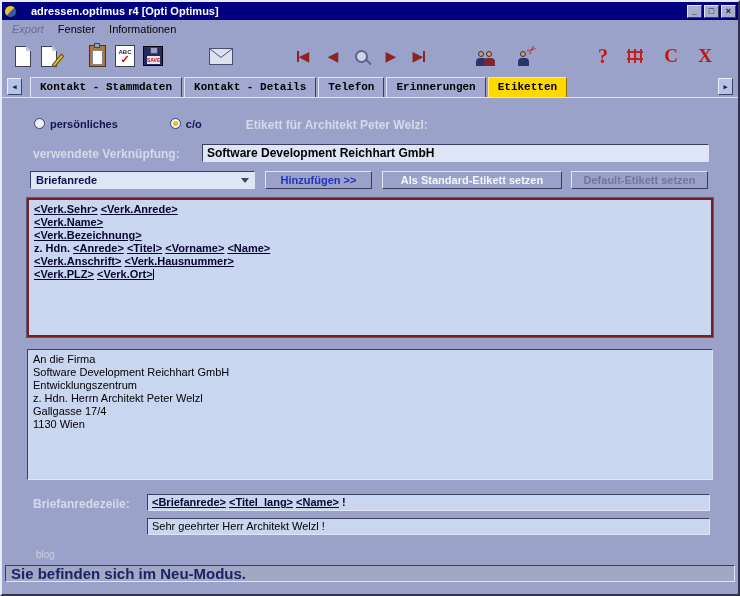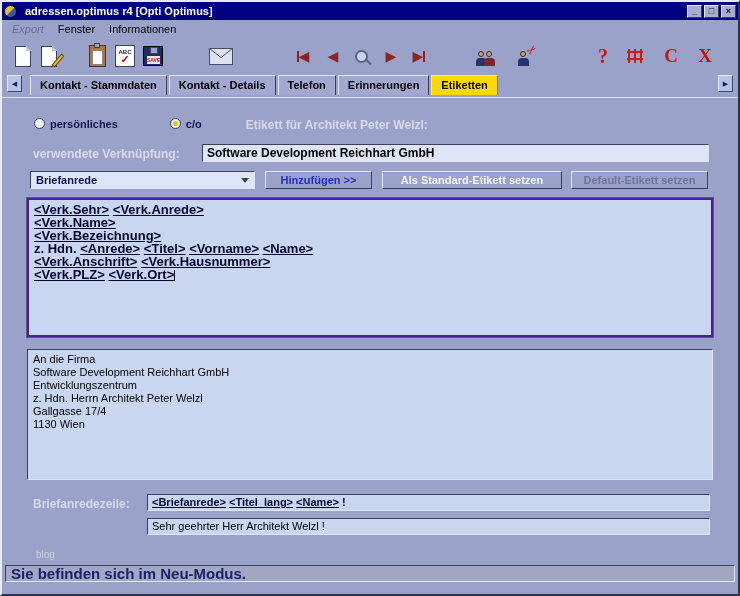--- a/index.html
+++ b/index.html
@@ -2,21 +2,21 @@
 <html><head>
 <meta charset="utf-8">
 <style>
   *{box-sizing:border-box;margin:0;padding:0;}
   html,body{width:740px;height:596px;}
   body{font-family:"Liberation Sans",sans-serif;background:#c8c8c8;}
   i{font-style:normal;}
   .window{width:740px;height:596px;background:#9ba2c9;border:2px solid;border-color:#e8ebf6 #30334c #30334c #e8ebf6;outline:1px solid #1e2030;display:flex;flex-direction:column;}
 
   
-  .titlebar{height:18px;background:#000080;display:flex;align-items:center;padding:0 2px;gap:8px;flex:none;}
+  .titlebar{height:18px;background:#000080;display:flex;align-items:center;padding:0 2px;gap:14px;flex:none;}
   .app-icon{width:13px;height:13px;border-radius:50%;background:linear-gradient(135deg,#e8c040 45%,#3858a8 55%);border:1px solid #101020;flex:none;}
   .title{color:#fff;font-size:11px;font-weight:bold;flex:1;white-space:nowrap;overflow:hidden;}
   .winbtns{display:flex;gap:2px;flex:none;}
   .winbtn{width:15px;height:13px;background:#a8aecb;border:1px solid;border-color:#e4e7f3 #3a3d58 #3a3d58 #e4e7f3;font-size:9px;line-height:11px;text-align:center;color:#10122a;font-weight:bold;}
 
   
   .menubar{height:17px;display:flex;align-items:center;padding-left:3px;flex:none;}
   .menu-item{font-size:11px;color:#000;padding:1px 7px;}
   .menu-item.disabled{color:#686d93;font-style:italic;}
 
@@ -44,21 +44,21 @@
   .person{width:11px;display:flex;flex-direction:column;align-items:center;}
   .person .head{width:6px;height:6px;border-radius:50%;background:#d89868;border:1px solid #333;}
   .person .body{width:11px;height:8px;border-radius:4px 4px 0 0;background:#2a3370;margin-top:1px;}
   .person.maroon .body{background:#7c2430;}
   .p2{margin-left:-3px;}
   .scissors{position:absolute;right:-9px;top:-3px;color:#cc1818;font-size:12px;transform:rotate(-40deg);}
   .glyph.help{font-family:"Liberation Serif",serif;font-size:20px;font-weight:bold;color:#cc1414;}
   .glyph.letter{font-family:"Liberation Serif",serif;font-size:19px;font-weight:bold;color:#c41414;}
 
   
-  .tabbar{height:22px;display:flex;padding:0 5px;flex:none;}
+  .tabbar{height:22px;display:flex;align-items:flex-end;padding:0 5px;flex:none;font-family:Liberation Mono, monospace;}
   .tabscroll{width:15px;height:17px;margin-bottom:2px;background:#b6c2e6;border:1px solid;border-color:#e6ecfa #3e4668 #3e4668 #e6ecfa;display:flex;align-items:center;justify-content:center;font-size:7px;color:#1c2244;flex:none;}
   .tabscroll.right{margin-left:auto;}
   .tab{height:20px;margin-left:2px;padding:3px 9px 0;background:#a2a8cf;border:1px solid;border-color:#e0e4f4 #3a3d58 #3a3d58 #e0e4f4;border-bottom:none;font-size:11px;font-weight:bold;color:#000;white-space:nowrap;}
   .tab.active{background:#ffd800;border-color:#ffe980 #8a7200 #8a7200 #ffe980;}
 
   
   .content{flex:1;position:relative;border-top:1px solid #dfe3f2;}
   .gray-label{color:#d6d9e8;font-size:11px;font-weight:bold;white-space:nowrap;}
   .row-radios{position:absolute;top:20px;left:32px;display:flex;align-items:flex-start;}
   .radio{width:11px;height:11px;border-radius:50%;background:#f0f2fa;border:1px solid #3c3f5c;display:inline-block;position:relative;}
@@ -69,21 +69,21 @@
   .verknuepfung-label{position:absolute;top:49px;left:31px;font-size:12px;}
   .field{position:absolute;background:#c9d6ef;border:1px solid;border-color:#3c3f5c #e0e4f4 #e0e4f4 #3c3f5c;color:#000;overflow:hidden;white-space:nowrap;}
   .verknuepfung-field{top:46px;left:200px;width:507px;height:18px;background:#dde5f7;font-size:12px;font-weight:bold;padding:1px 4px;}
   .combo{position:absolute;top:73px;left:28px;width:225px;height:18px;background:#dde5f7;border:1px solid;border-color:#3c3f5c #e0e4f4 #e0e4f4 #3c3f5c;display:flex;align-items:center;justify-content:space-between;padding:0 5px;}
   .combo-text{font-size:11px;font-weight:bold;color:#10104a;text-align:right;}
   .combo-arrow{width:0;height:0;border-left:4px solid transparent;border-right:4px solid transparent;border-top:5px solid #3e4264;}
   .btn{position:absolute;height:18px;background:#9ba2c9;border:1px solid;border-color:#e2e6f4 #3a3d58 #3a3d58 #e2e6f4;font-size:11px;font-weight:bold;display:flex;align-items:center;justify-content:center;white-space:nowrap;}
   .add-btn{top:73px;left:263px;width:107px;color:#2430c0;}
   .std-btn{top:73px;left:380px;width:180px;color:#f4f6fc;}
   .def-btn{top:73px;left:569px;width:137px;color:#70759c;}
-  .template-editor{position:absolute;top:100px;left:25px;width:686px;height:139px;background:#c9d6ef;border:2px solid #4c1d95;outline:1px solid #565b80;padding:3px 5px;font-size:13px;font-weight:bold;color:#050530;line-height:13px;}
+  .template-editor{position:absolute;top:100px;left:25px;width:686px;height:139px;background:#c9d6ef;border:2px solid #7f1d1d;outline:1px solid #565b80;padding:3px 5px;font-size:11px;font-weight:bold;color:#050530;line-height:13px;}
   .tok{text-decoration:underline;}
   .caret{display:inline-block;width:1px;height:11px;background:#000;vertical-align:-2px;}
   .preview{position:absolute;top:251px;left:25px;width:686px;height:131px;background:#c9d6ef;border:1px solid;border-color:#3c3f5c #e0e4f4 #e0e4f4 #3c3f5c;padding:3px 5px;font-size:11px;color:#000;line-height:13px;}
   .briefanredezeile-label{position:absolute;top:399px;left:31px;font-size:12px;}
   .briefanredezeile-field{top:396px;left:145px;width:563px;height:17px;font-size:11px;font-weight:bold;padding:1px 4px;color:#050530;}
   .briefanrede-preview{top:420px;left:145px;width:563px;height:17px;font-size:11px;padding:1px 4px;}
   .blog{position:absolute;top:451px;left:34px;font-size:10px;color:#ccd0e2;}
 
   
   .statusbar{height:17px;margin:2px 3px 12px;background:#a2a8c4;border:1px solid;border-color:#3c3f5c #e0e4f4 #e0e4f4 #3c3f5c;display:flex;align-items:center;padding-left:5px;flex:none;}

